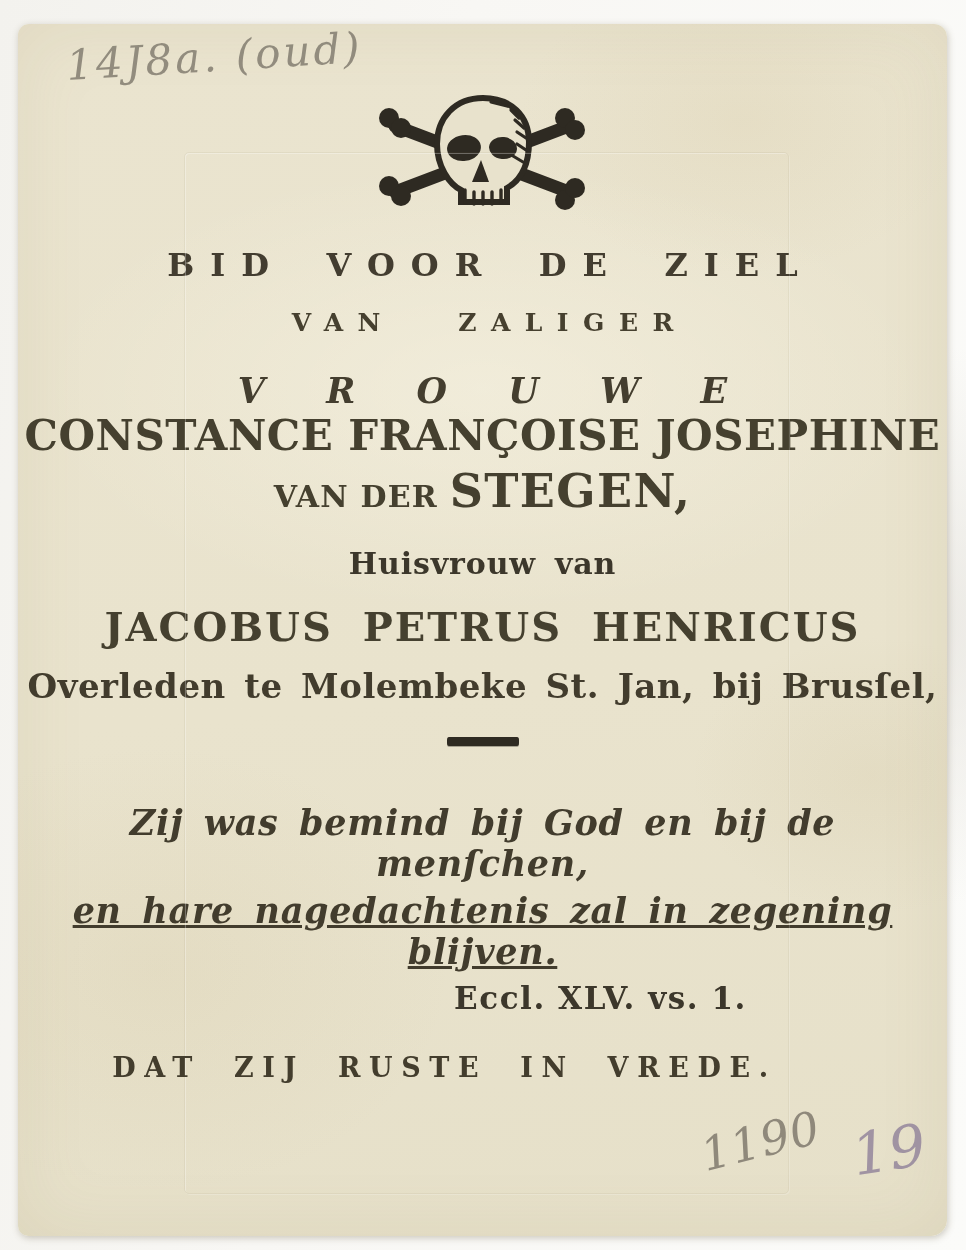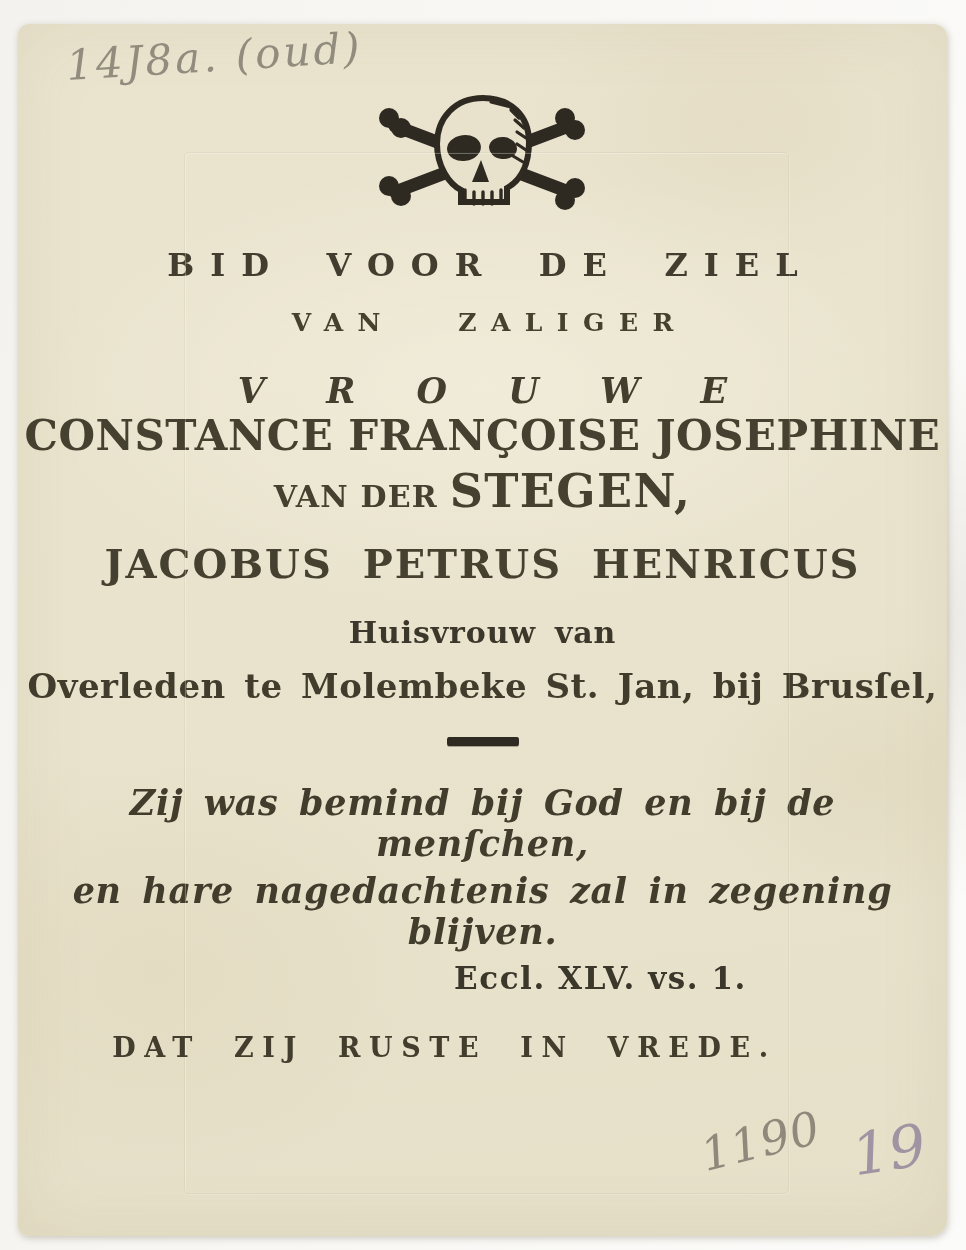--- a/index.html
+++ b/index.html
@@ -36,22 +36,22 @@
   .name1   { margin-top:0; font-size:42px; letter-spacing:0.012em; color:#45402f; }
   .surline { margin-top:4px;  font-size:30px; letter-spacing:0.04em; color:#45402f; }
   .surline .big { font-size:46px; letter-spacing:0.03em; }
   .role    { margin-top:28px; font-size:30px; letter-spacing:0.03em; word-spacing:0.25em; }
   .name2   { margin-top:22px; font-size:40px; letter-spacing:0.05em; word-spacing:0.35em; color:#45402f; }
   .surline2{ margin-top:14px; font-size:28px; letter-spacing:0.05em; }
   .surline2 .big { font-size:45px; }
   .deathp  { margin-top:10px; font-size:34px; line-height:1.55; letter-spacing:0.015em; word-spacing:0.18em; color:#423c2d; }
   .divider { margin:24px auto 0; width:72px; height:9px; background:#2f2b22; border-radius:2px/3px;
              box-shadow:0 1px 0 rgba(47,43,34,0.35); }
-  .quote   { margin-top:36px; font-size:35px; font-style:italic; letter-spacing:0.02em; word-spacing:0.22em; color:#423c2d; }
-  .quote2  { margin-top:6px; }
+  .quote   { margin-top:56px; font-size:35px; font-style:italic; letter-spacing:0.02em; word-spacing:0.22em; color:#423c2d; }
+  .quote2  { margin-top:6px;text-decoration:underline; }
   .cite    { margin-top:8px; font-size:31px; letter-spacing:0.05em; transform:translateX(118px); }
   .closing { margin-top:36px; font-size:27px; letter-spacing:0.32em; word-spacing:0.55em; transform:translateX(-38px); color:#433d2d; }
   .pencil {
     position:absolute; font-style:italic; font-weight:normal;
     font-family:"DejaVu Serif","Liberation Serif",serif;
   }
   .pencil-top  { top:8px;  left:48px;  font-size:42px; color:rgba(112,107,96,0.72); transform:rotate(-3.5deg); letter-spacing:3px; }
   .pencil-1190 { top:1090px; left:682px; font-size:46px; color:rgba(118,112,101,0.78); transform:rotate(-14deg); letter-spacing:1px; }
   .pencil-19   { top:1092px; left:834px; font-size:58px; color:rgba(142,128,152,0.80); transform:rotate(-9deg); }
   .skull-wrap { margin:68px auto 0; width:244px; height:126px; }
@@ -112,23 +112,23 @@
     </svg>
   </div>
 
   <div class="t line1">BID VOOR DE ZIEL</div>
   <div class="t line2">VAN ZALIGER</div>
   <div class="t line3">VROUWE</div>
 
   <div class="t name1">CONSTANCE FRANÇOISE JOSEPHINE</div>
   <div class="t surline"><span>VAN DER</span> <span class="big">STEGEN,</span></div>
 
+  <div class="t role">Huisvrouw van</div>
+
   <div class="t name2">JACOBUS PETRUS HENRICUS</div>
-
-  <div class="t role">Huisvrouw van</div>
 
   <div class="t deathp">
     <div>Overleden te Molembeke St. Jan, bij Brusſel,</div>
   </div>
 
   <div class="divider"></div>
 
   <div class="t quote">Zij was bemind bij God en bij de menſchen,</div>
   <div class="t quote quote2">en hare nagedachtenis zal in zegening blijven.</div>
   <div class="t cite">Eccl. XLV. vs. 1.</div>

